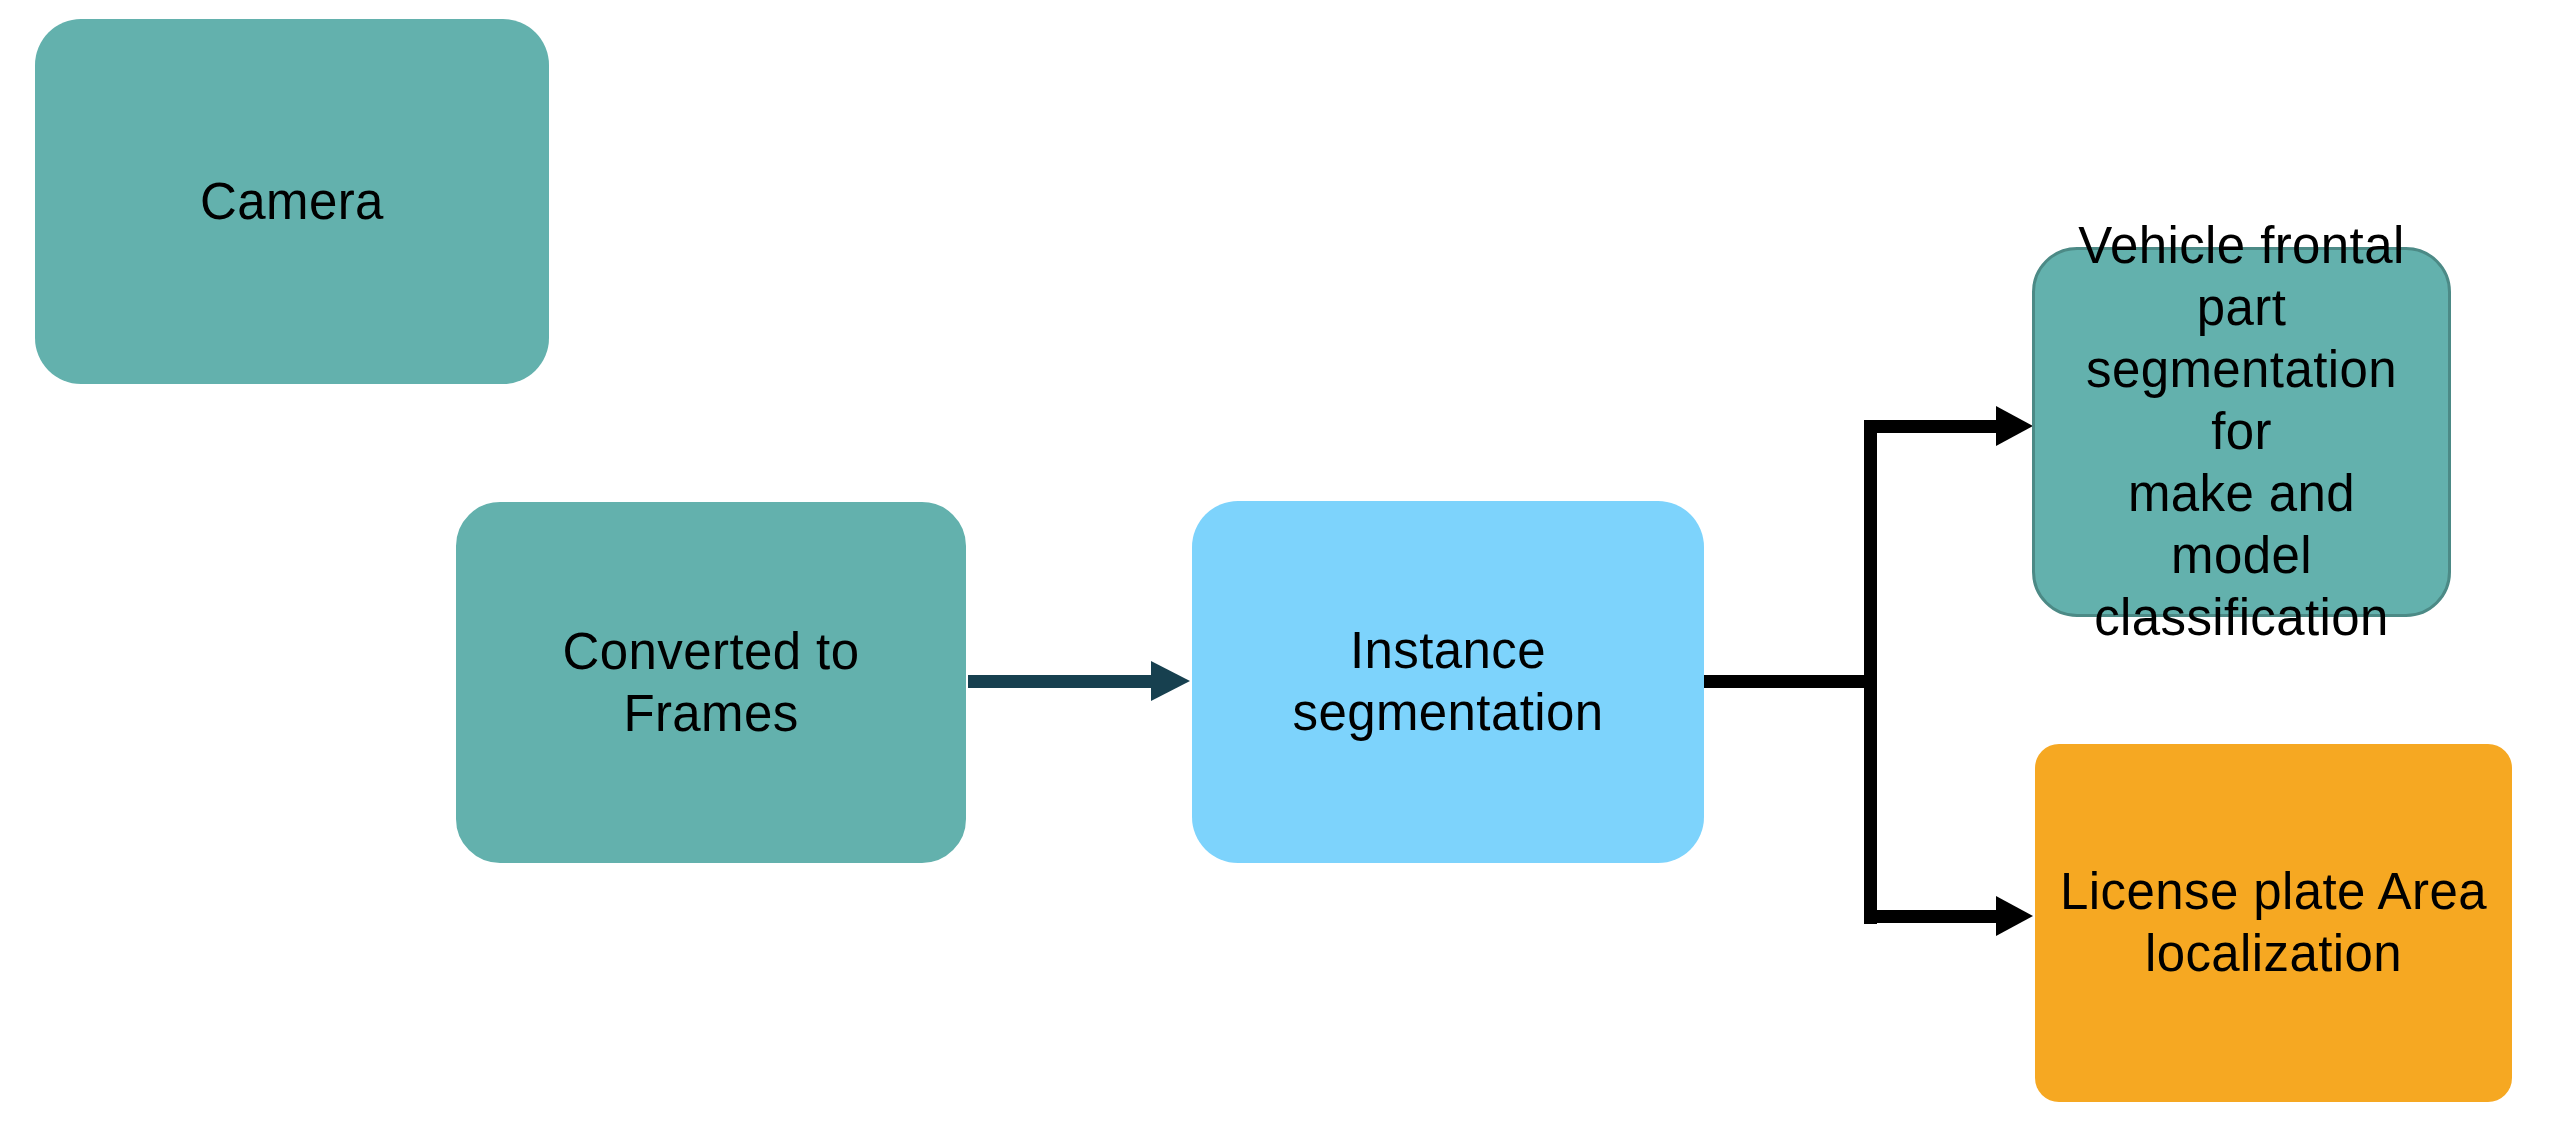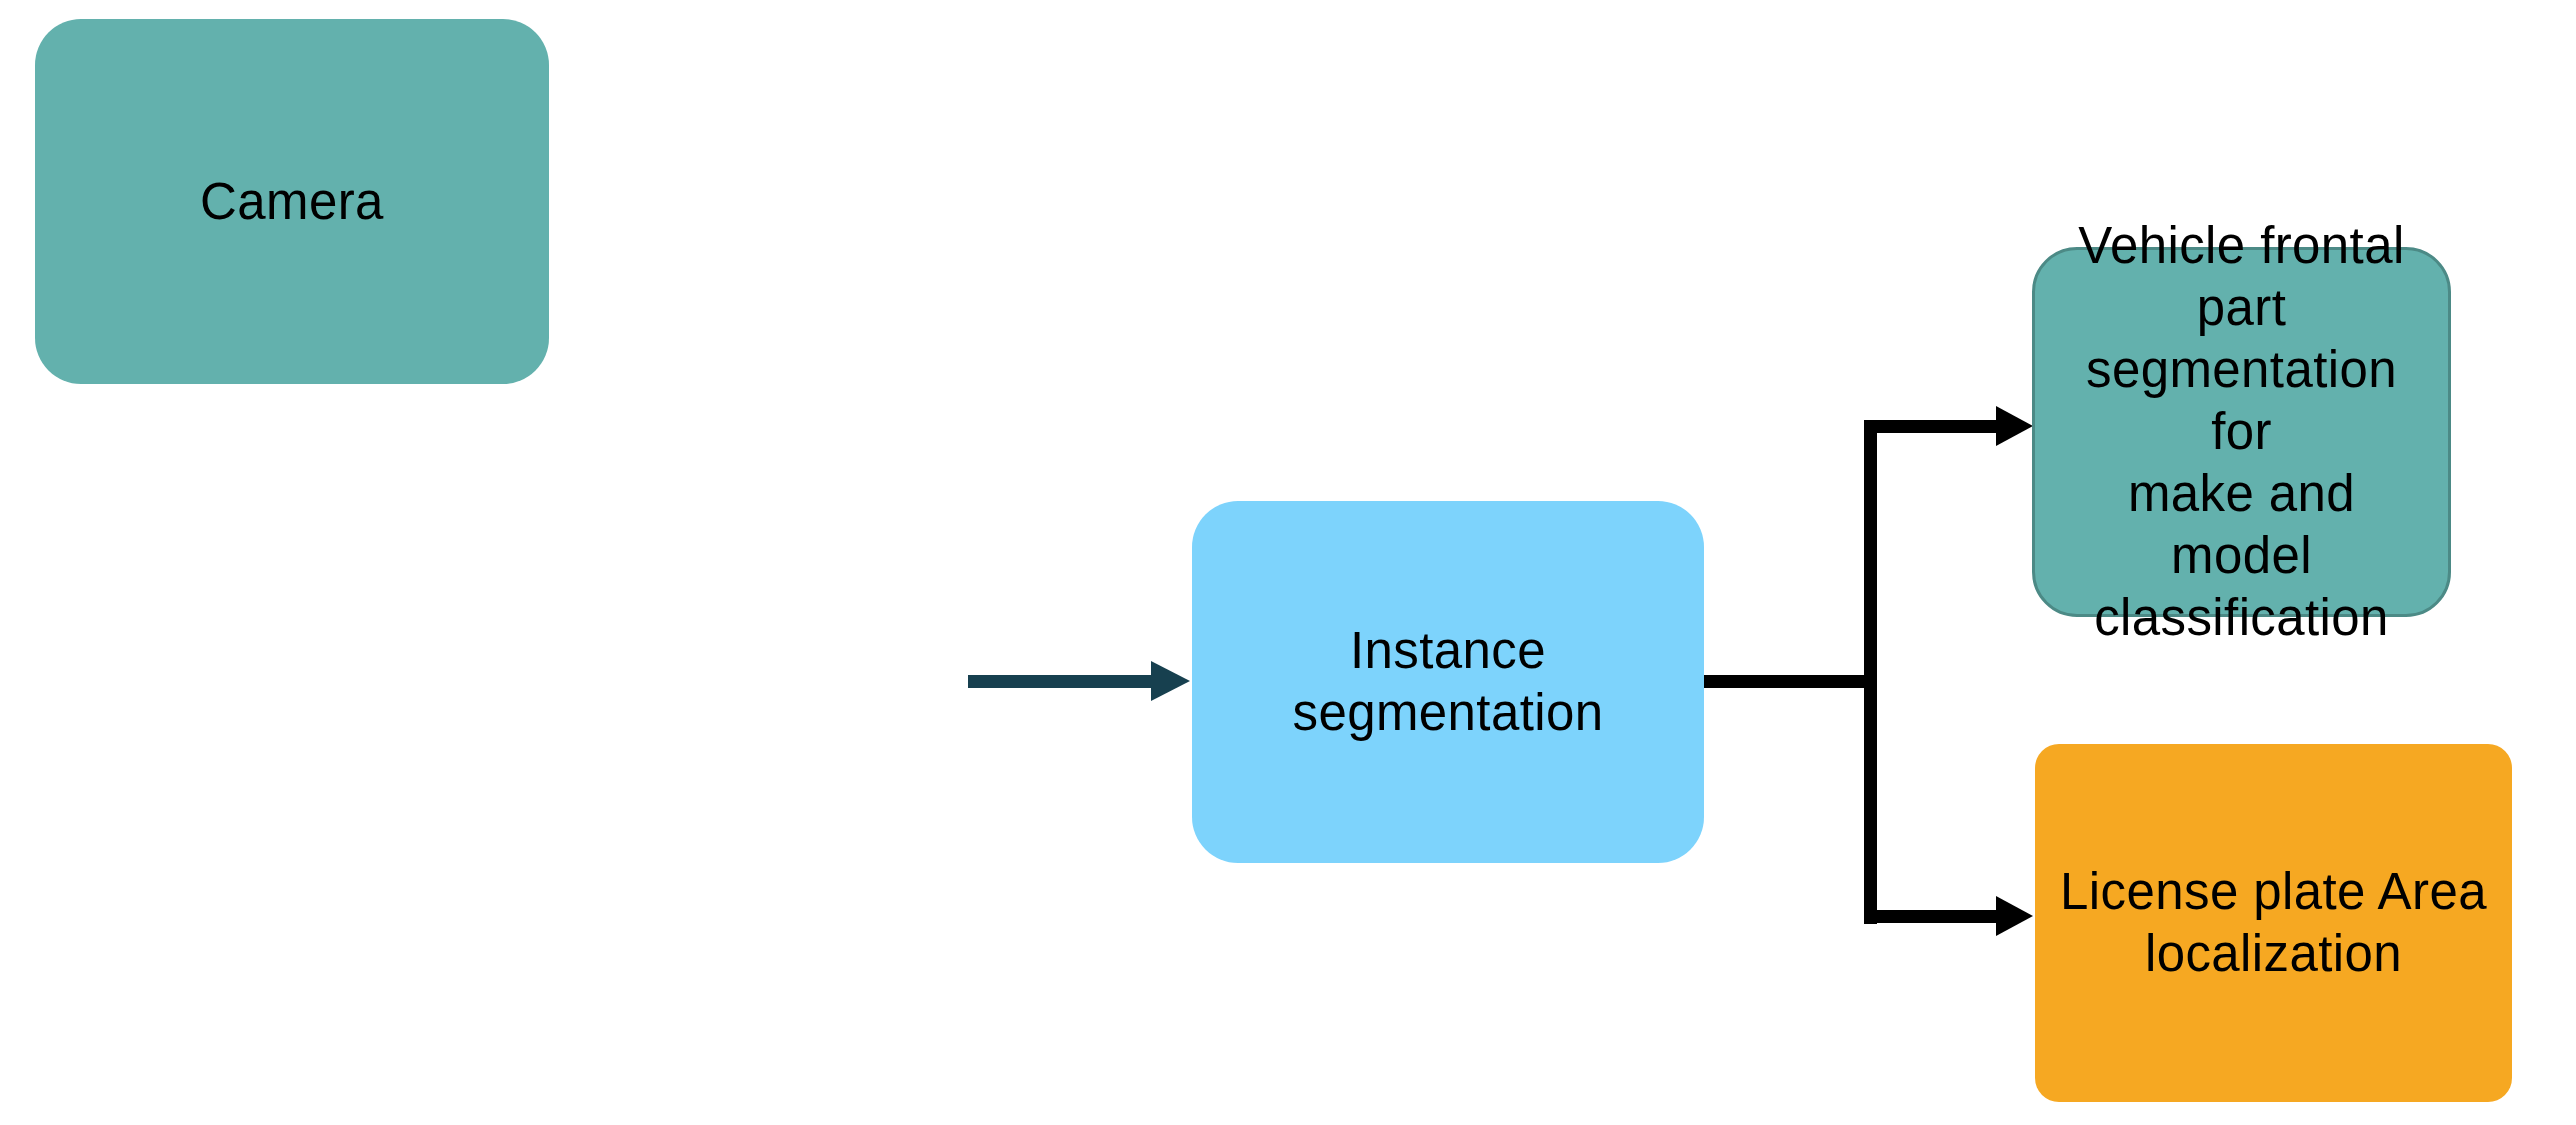--- a/index.html
+++ b/index.html
@@ -92,20 +92,24 @@
 </head>
 <body>
 
 <div id="canvas">
 
   <div class="node fill-teal node-camera">
     <span>Camera</span>
   </div>
 
 
+  <div class="node fill-teal node-converted">
+    <span>Converted to
+Frames</span>
+  </div>
 
   <div class="line line-navy seg-navy"></div>
   <div class="arrowhead head-navy"></div>
 
   <div class="node fill-red node-instance">
     <span>Instance
 segmentation</span>
   </div>
 
   <div class="line seg-out"></div>

